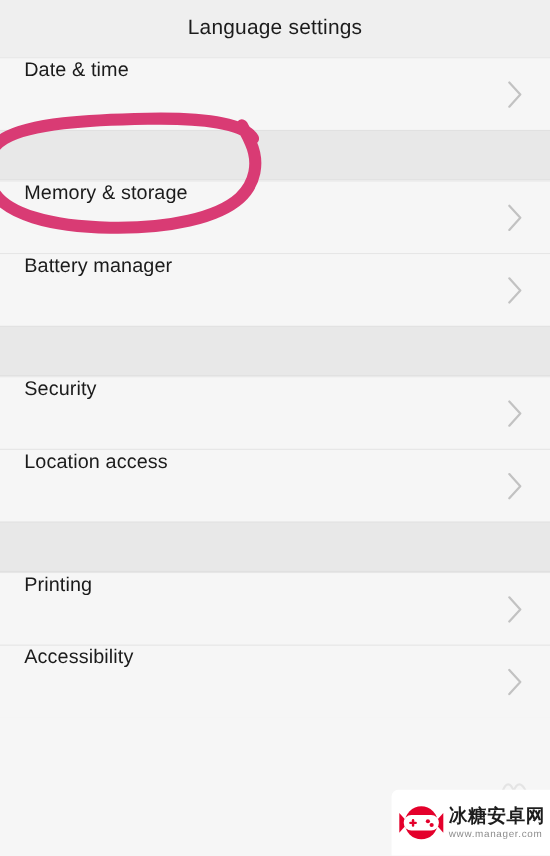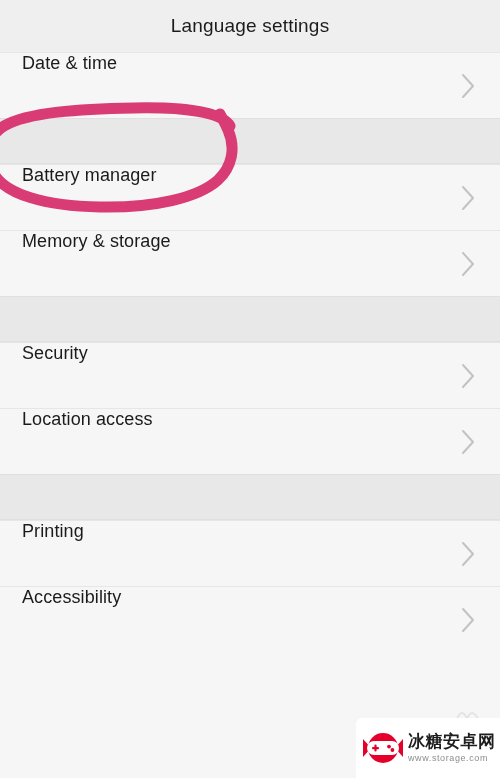--- a/index.html
+++ b/index.html
@@ -152,29 +152,29 @@
       <div class="row">
         <div class="row-label">Date &amp; time</div>
         <div class="chevron">
           <svg width="16" height="26" viewBox="0 0 16 26">
             <path d="M3 2 L13 13 L3 24" fill="none" stroke="#c2c2c2" stroke-width="2" stroke-linecap="round" stroke-linejoin="round"></path>
           </svg>
         </div>
       </div>
       <div class="gap"></div>
       <div class="row">
+        <div class="row-label">Memory &amp; storage</div>
+        <div class="chevron">
+          <svg width="16" height="26" viewBox="0 0 16 26">
+            <path d="M3 2 L13 13 L3 24" fill="none" stroke="#c2c2c2" stroke-width="2" stroke-linecap="round" stroke-linejoin="round"></path>
+          </svg>
+        </div>
+      </div>
+      <div class="row">
         <div class="row-label">Battery manager</div>
-        <div class="chevron">
-          <svg width="16" height="26" viewBox="0 0 16 26">
-            <path d="M3 2 L13 13 L3 24" fill="none" stroke="#c2c2c2" stroke-width="2" stroke-linecap="round" stroke-linejoin="round"></path>
-          </svg>
-        </div>
-      </div>
-      <div class="row">
-        <div class="row-label">Memory &amp; storage</div>
         <div class="chevron">
           <svg width="16" height="26" viewBox="0 0 16 26">
             <path d="M3 2 L13 13 L3 24" fill="none" stroke="#c2c2c2" stroke-width="2" stroke-linecap="round" stroke-linejoin="round"></path>
           </svg>
         </div>
       </div>
       <div class="gap"></div>
       <div class="row">
         <div class="row-label">Security</div>
         <div class="chevron">
@@ -241,17 +241,17 @@
 
         <rect x="10" y="20" width="7" height="2.2" rx="1" fill="#e4002b"></rect>
         <rect x="12.4" y="17.6" width="2.2" height="7" rx="1" fill="#e4002b"></rect>
 
         <circle cx="27" cy="19.6" r="1.9" fill="#e4002b"></circle>
         <circle cx="30.4" cy="23" r="1.9" fill="#e4002b"></circle>
       </svg>
     </div>
     <div class="wm-text">
       <div class="wm-cn">冰糖安卓网</div>
-      <div class="wm-url">www.storage.com</div>
+      <div class="wm-url">www.manager.com</div>
     </div>
   </div>
 
 </div>
 
 </body></html>

